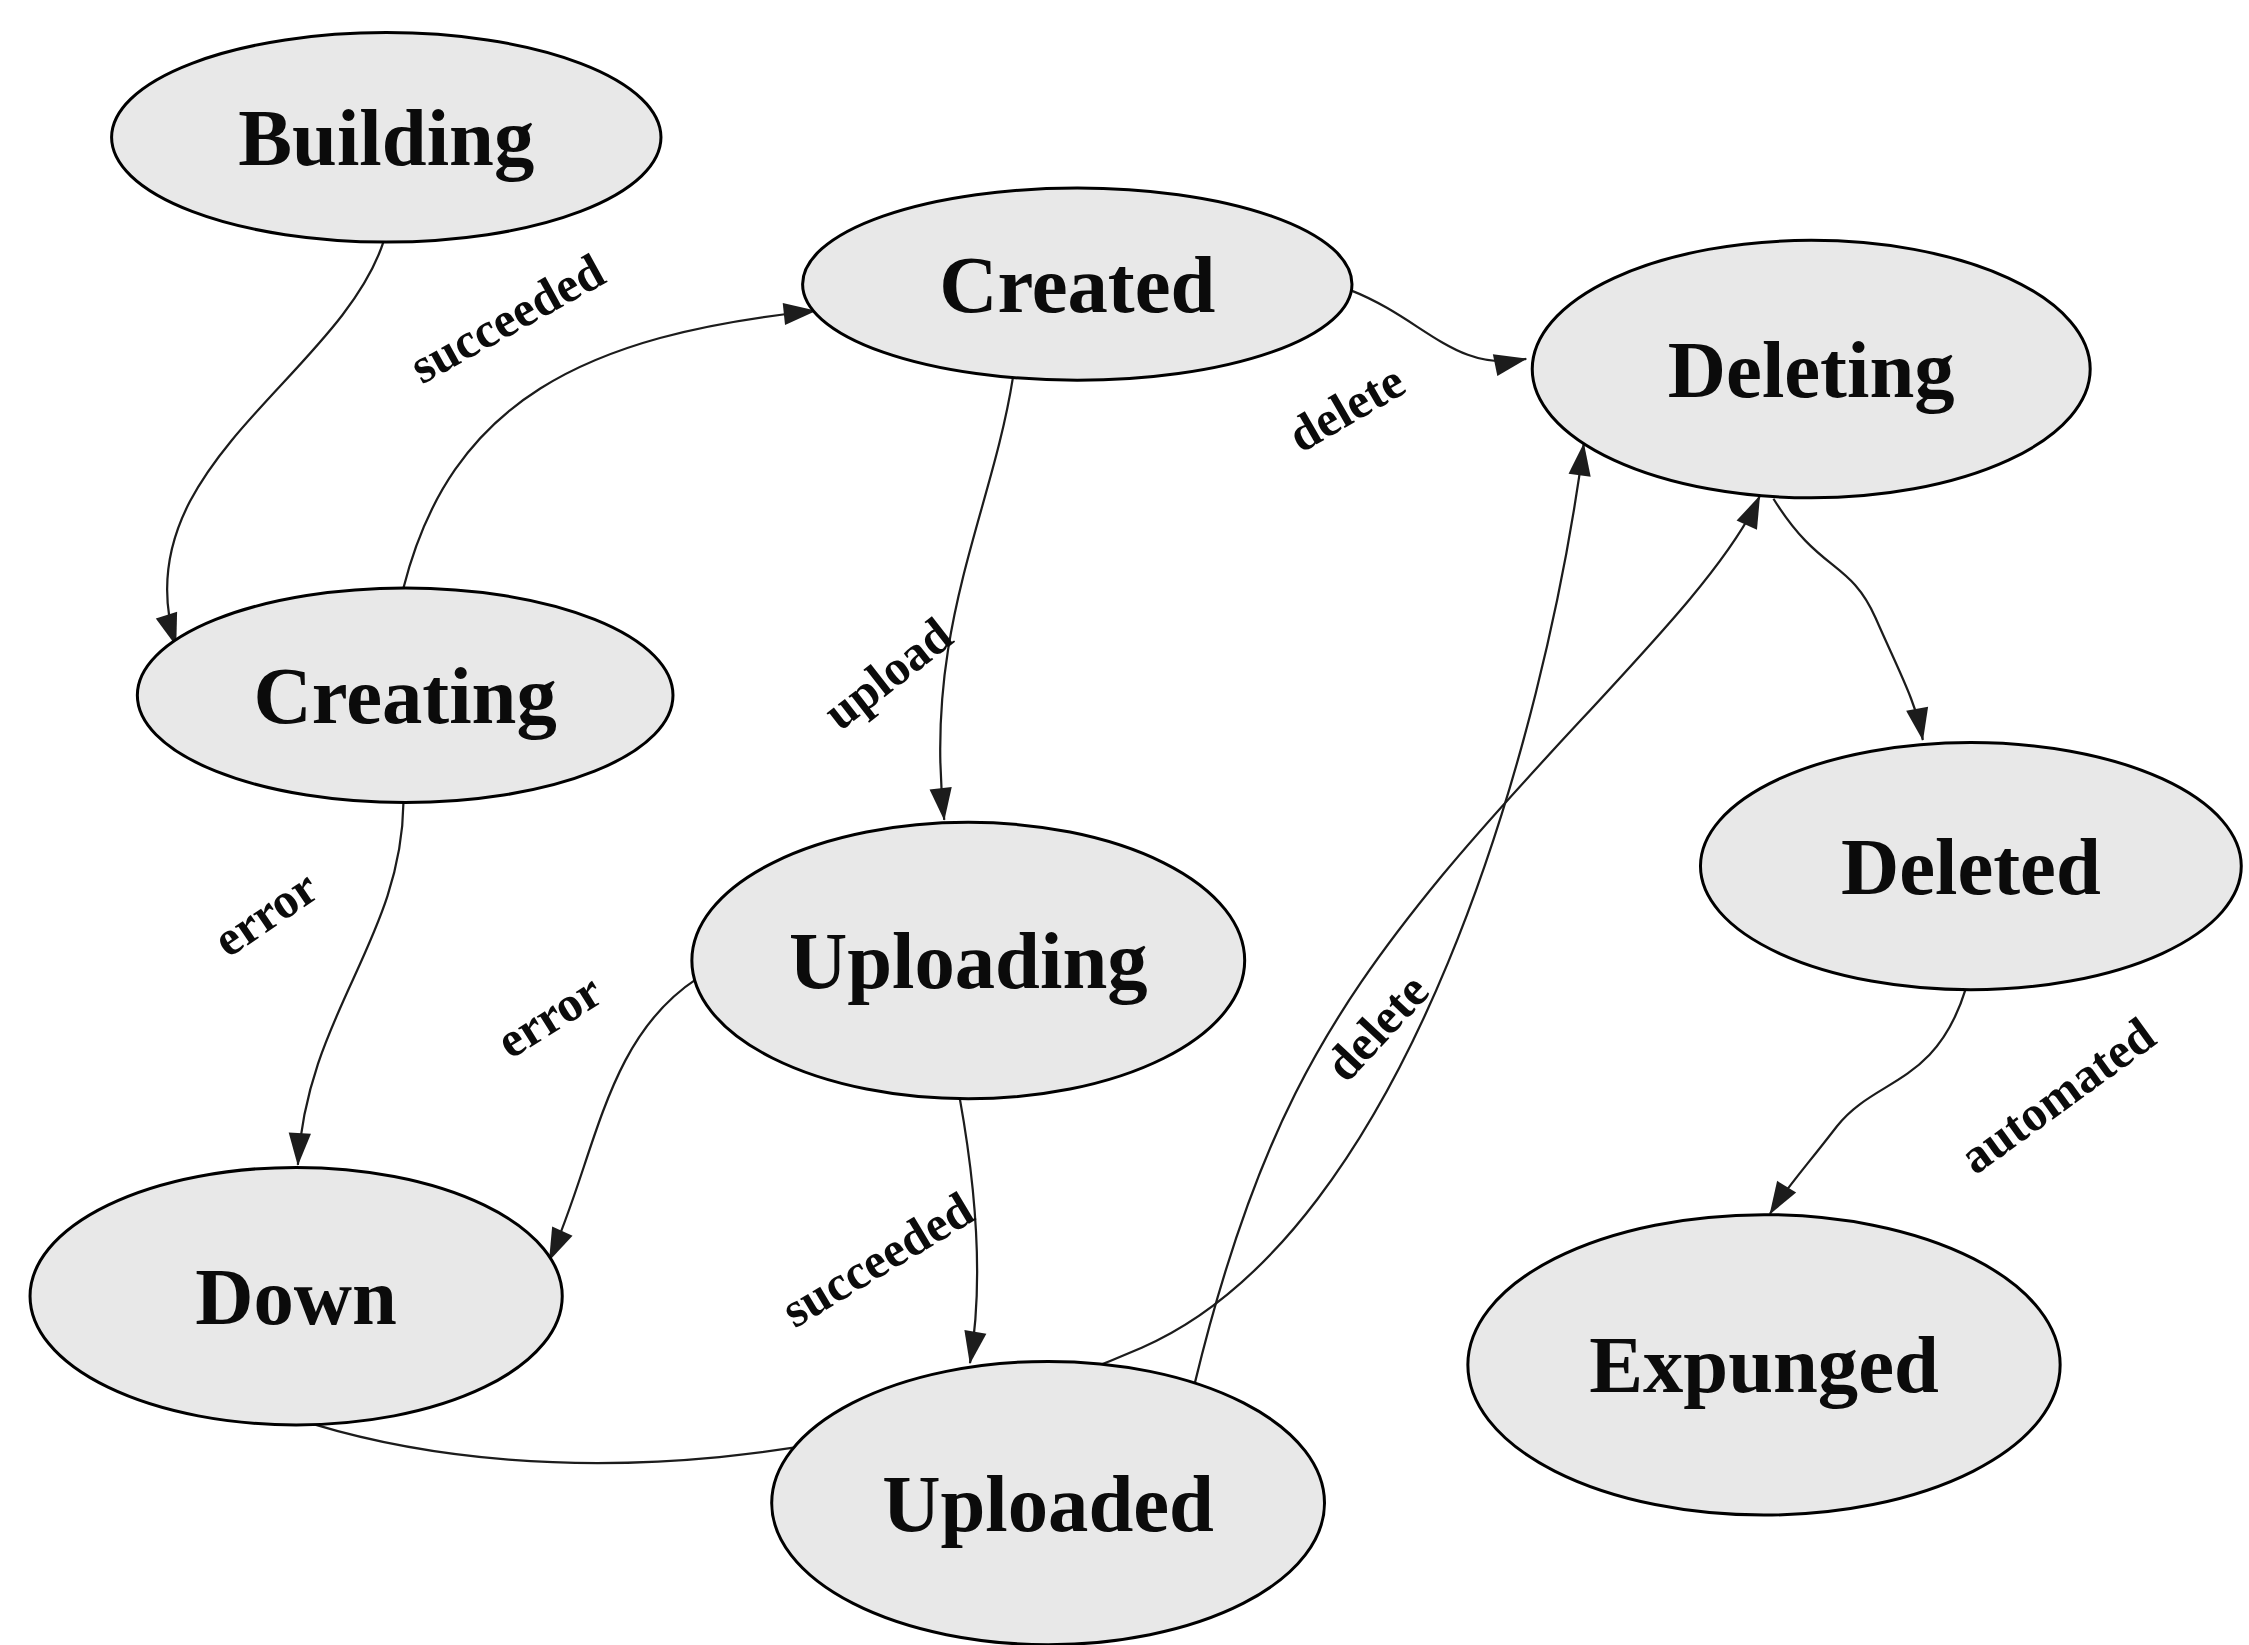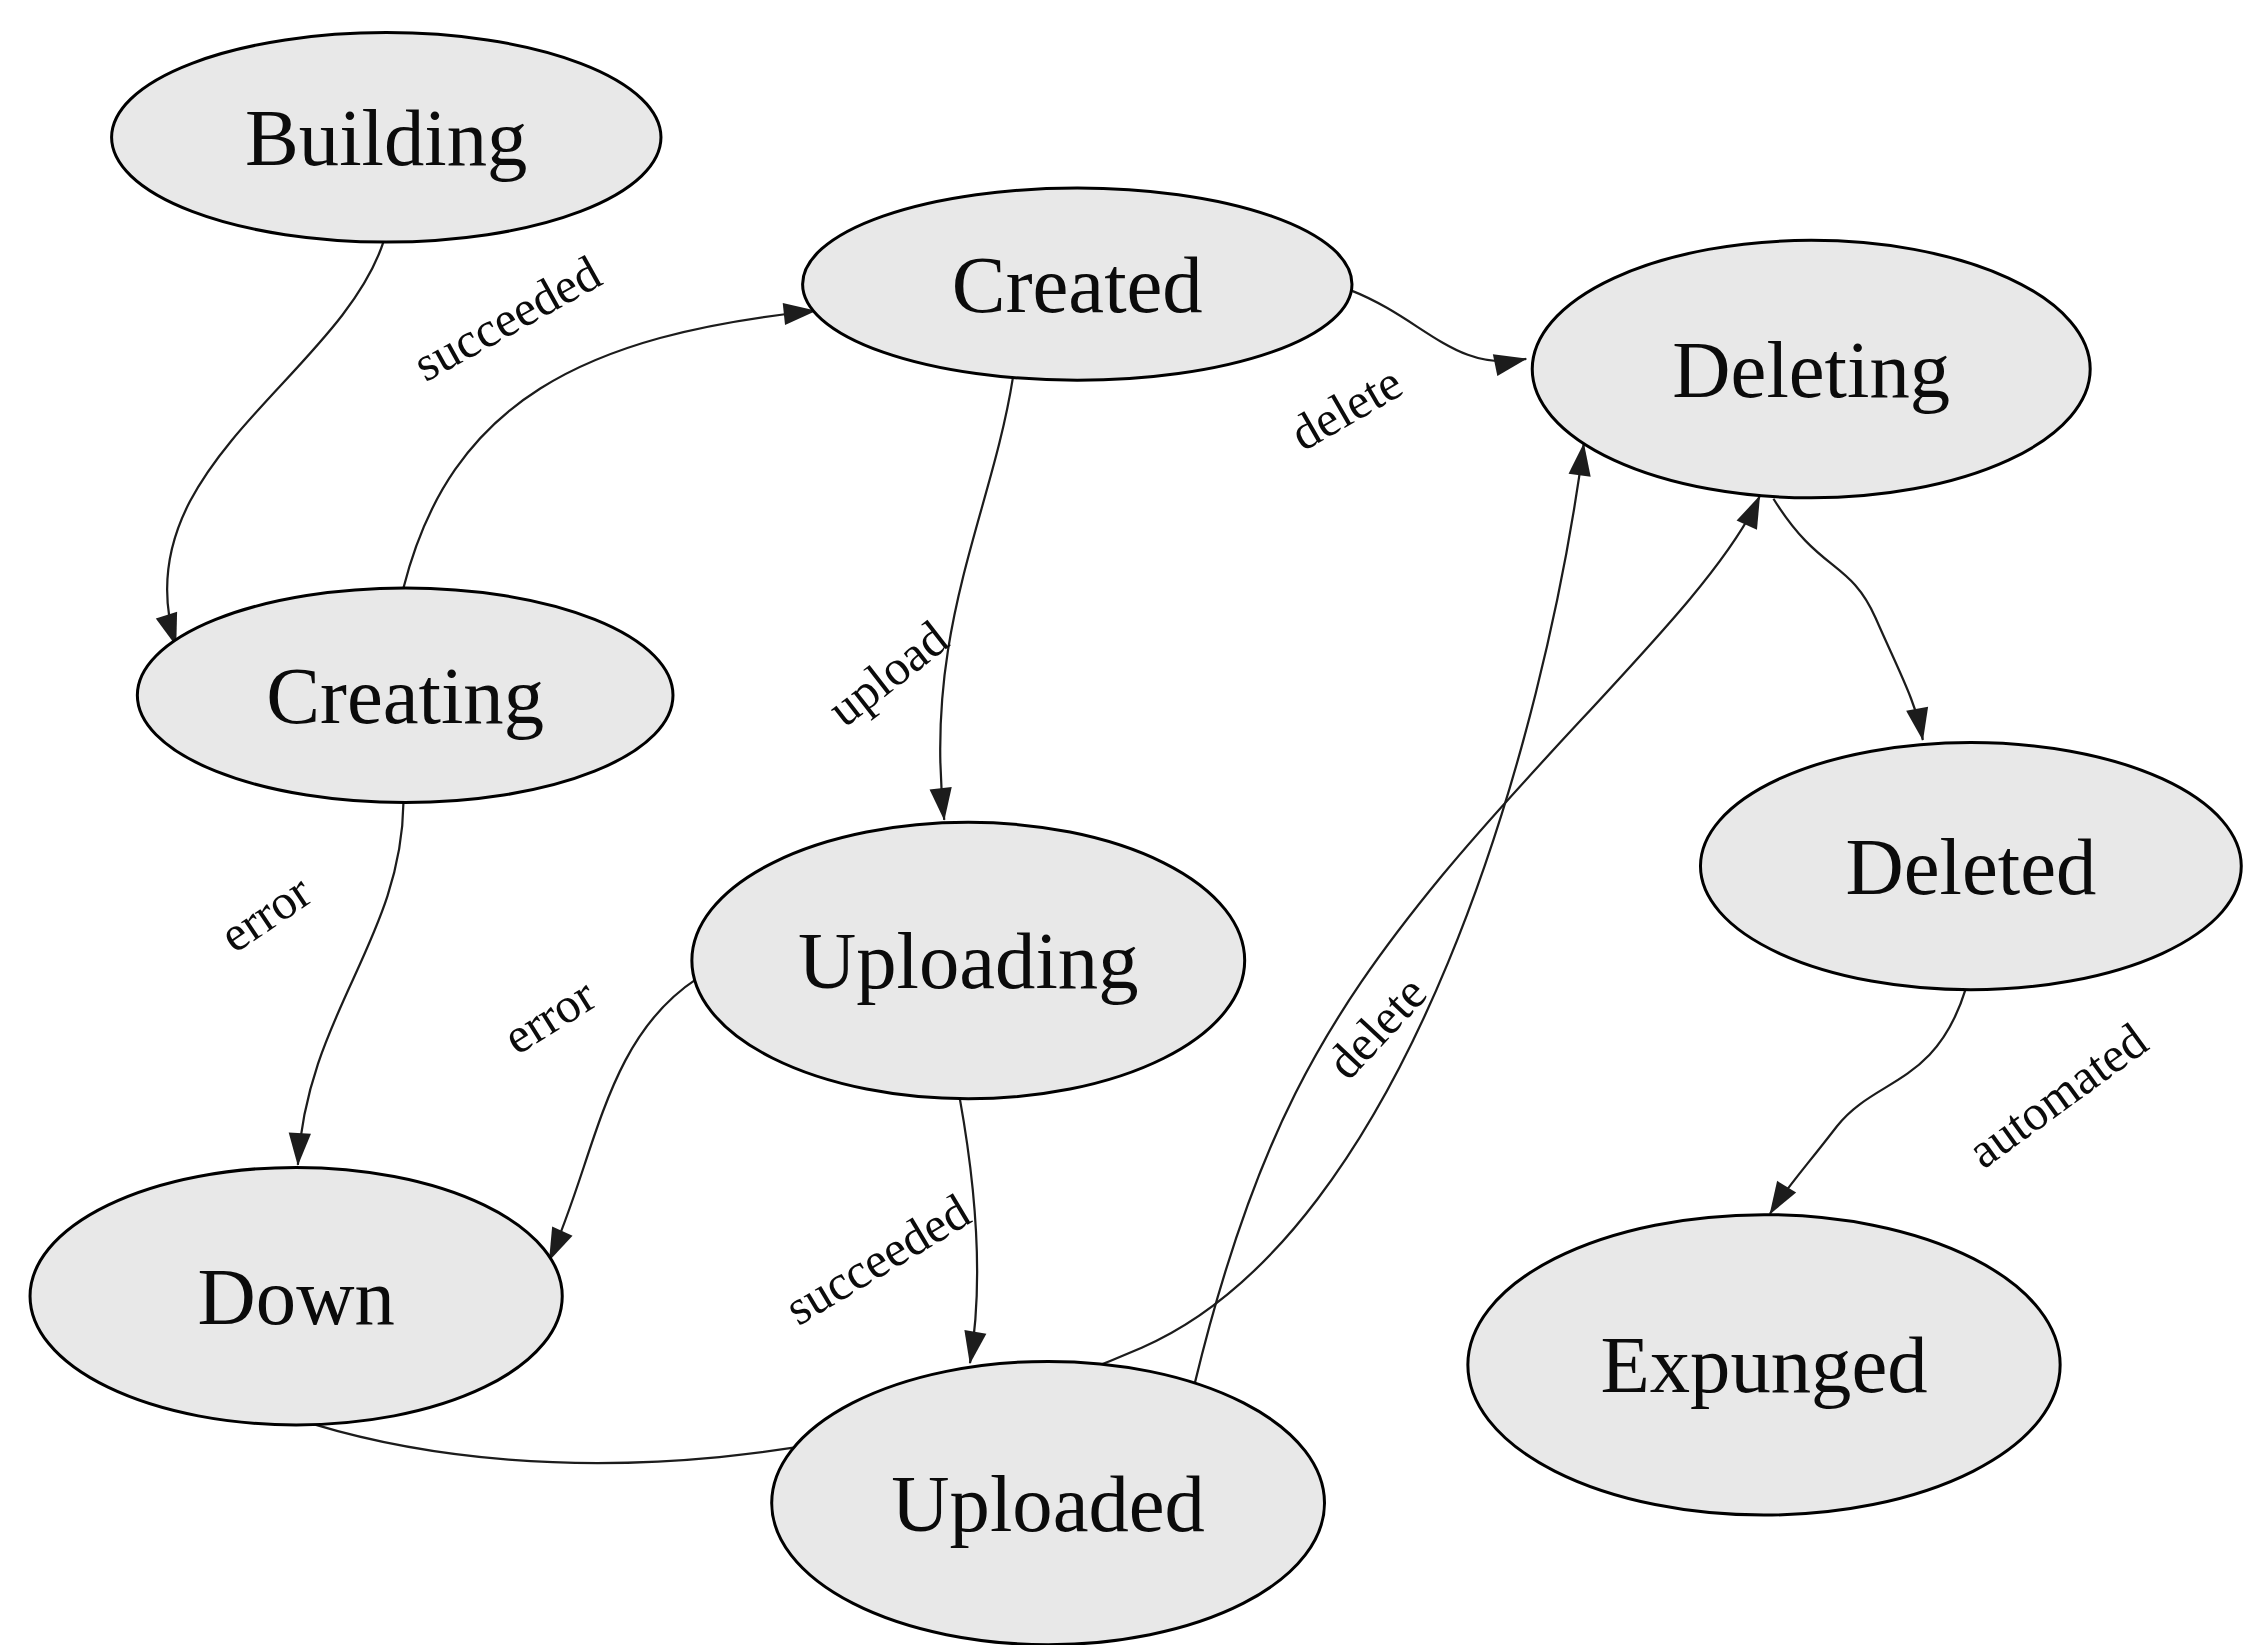--- a/index.html
+++ b/index.html
@@ -3,20 +3,21 @@
 <meta charset="utf-8">
 <style>
   html, body {
     margin: 0;
     padding: 0;
     background: #ffffff;
   }
   .diagram-wrap {
     width: 100%;
     background: #86efac;
+    font-weight: bold;
   }
   svg {
     display: block;
     width: 100%;
     height: auto;
     background: #ffffff;
   }
   .node-ellipse {
     fill: #e8e8e8;
     stroke: #000000;

